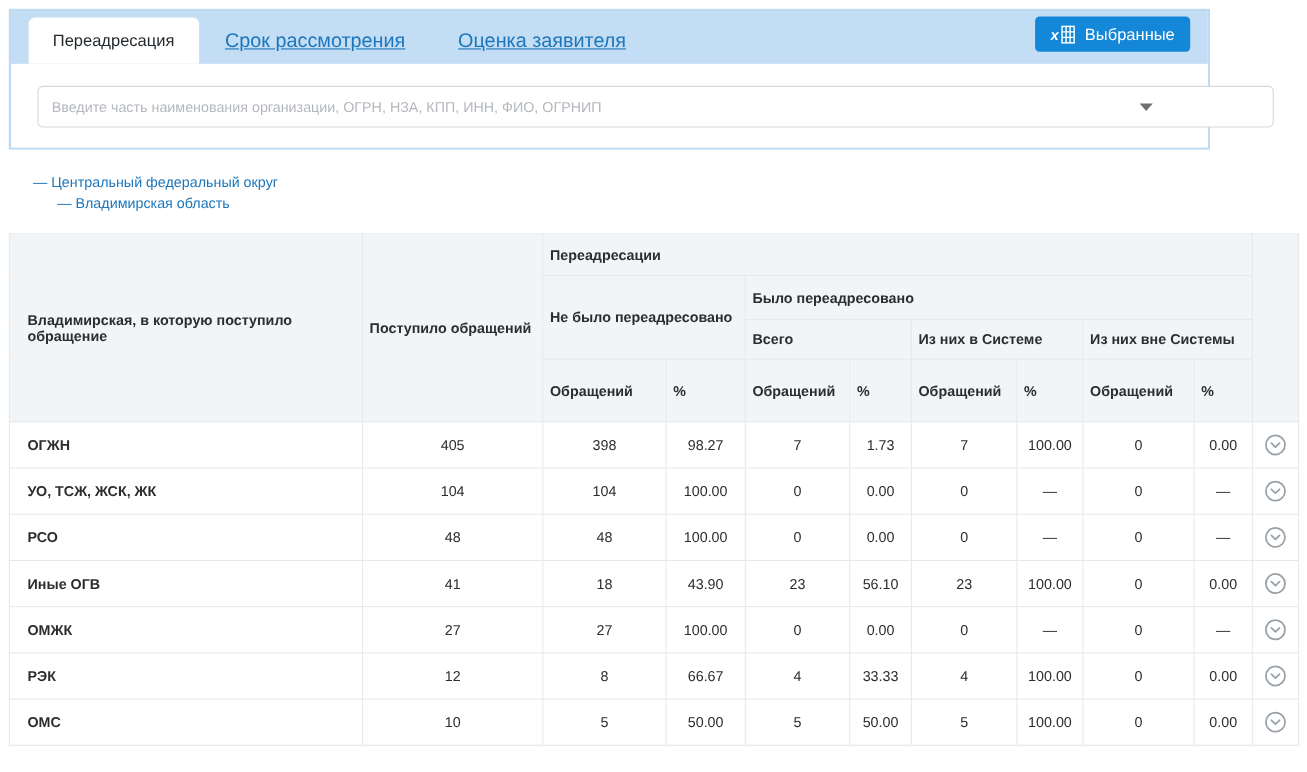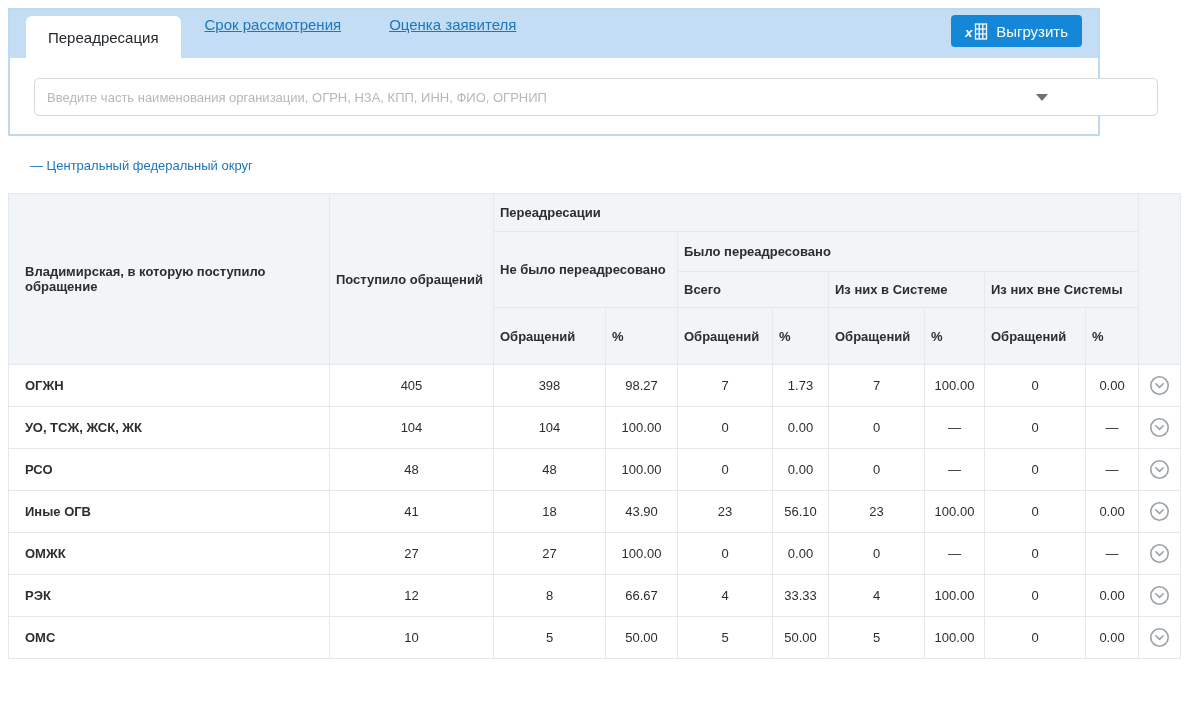--- a/index.html
+++ b/index.html
@@ -28,22 +28,23 @@
     padding: 0 22px;
     display: flex;
     align-items: center;
     font-size: 15px;
     color: #24292e;
     cursor: default;
   }
   .tab-link {
     height: 42px;
     display: flex;
+    align-items: center;
     padding: 0 24px;
-    font-size: 15px;
+    font-size: 18px;
     color: #1d76bb;
     text-decoration: underline;
     cursor: pointer;
   }
   .export-btn {
     position: absolute;
     right: 16px;
     top: 5px;
     height: 32px;
     background: #1587d8;
@@ -139,33 +140,34 @@
       <span style="line-height:0;">
         <svg width="23" height="19" viewBox="0 0 23 19">
           <rect x="10.5" y="2" width="11" height="15" fill="none" stroke="#ffffff" stroke-width="1.3"></rect>
           <line x1="10.5" y1="7" x2="21.5" y2="7" stroke="#ffffff" stroke-width="1.3"></line>
           <line x1="10.5" y1="12" x2="21.5" y2="12" stroke="#ffffff" stroke-width="1.3"></line>
           <line x1="14.2" y1="2" x2="14.2" y2="17" stroke="#ffffff" stroke-width="1.3"></line>
           <line x1="17.8" y1="2" x2="17.8" y2="17" stroke="#ffffff" stroke-width="1.3"></line>
           <text x="0" y="14.5" fill="#ffffff" font-size="13.5" font-weight="bold" font-style="italic" font-family="Liberation Sans, sans-serif">x</text>
         </svg>
       </span>
-      <span>Выгрузить</span>
+      <span>Выбранные</span>
     </button>
   </div>
   <div class="search-area">
     <div class="search-wrap">
       <input class="search-input" type="text" placeholder="Введите часть наименования организации, ОГРН, НЗА, КПП, ИНН, ФИО, ОГРНИП" style="">
       <span class="dd-arrow"></span>
     </div>
   </div>
 </div>
 
 <div class="territories">
   <div class="t-item indent-1">— Центральный федеральный округ</div>
+  <div class="t-item indent-2">— Владимирская область</div>
 </div>
 
 <table>
   <colgroup>
     <col style="width:321px">
       <col style="width:164px">
     <col style="width:112px">
       <col style="width:72px">
     <col style="width:95px">
       <col style="width:56px">

